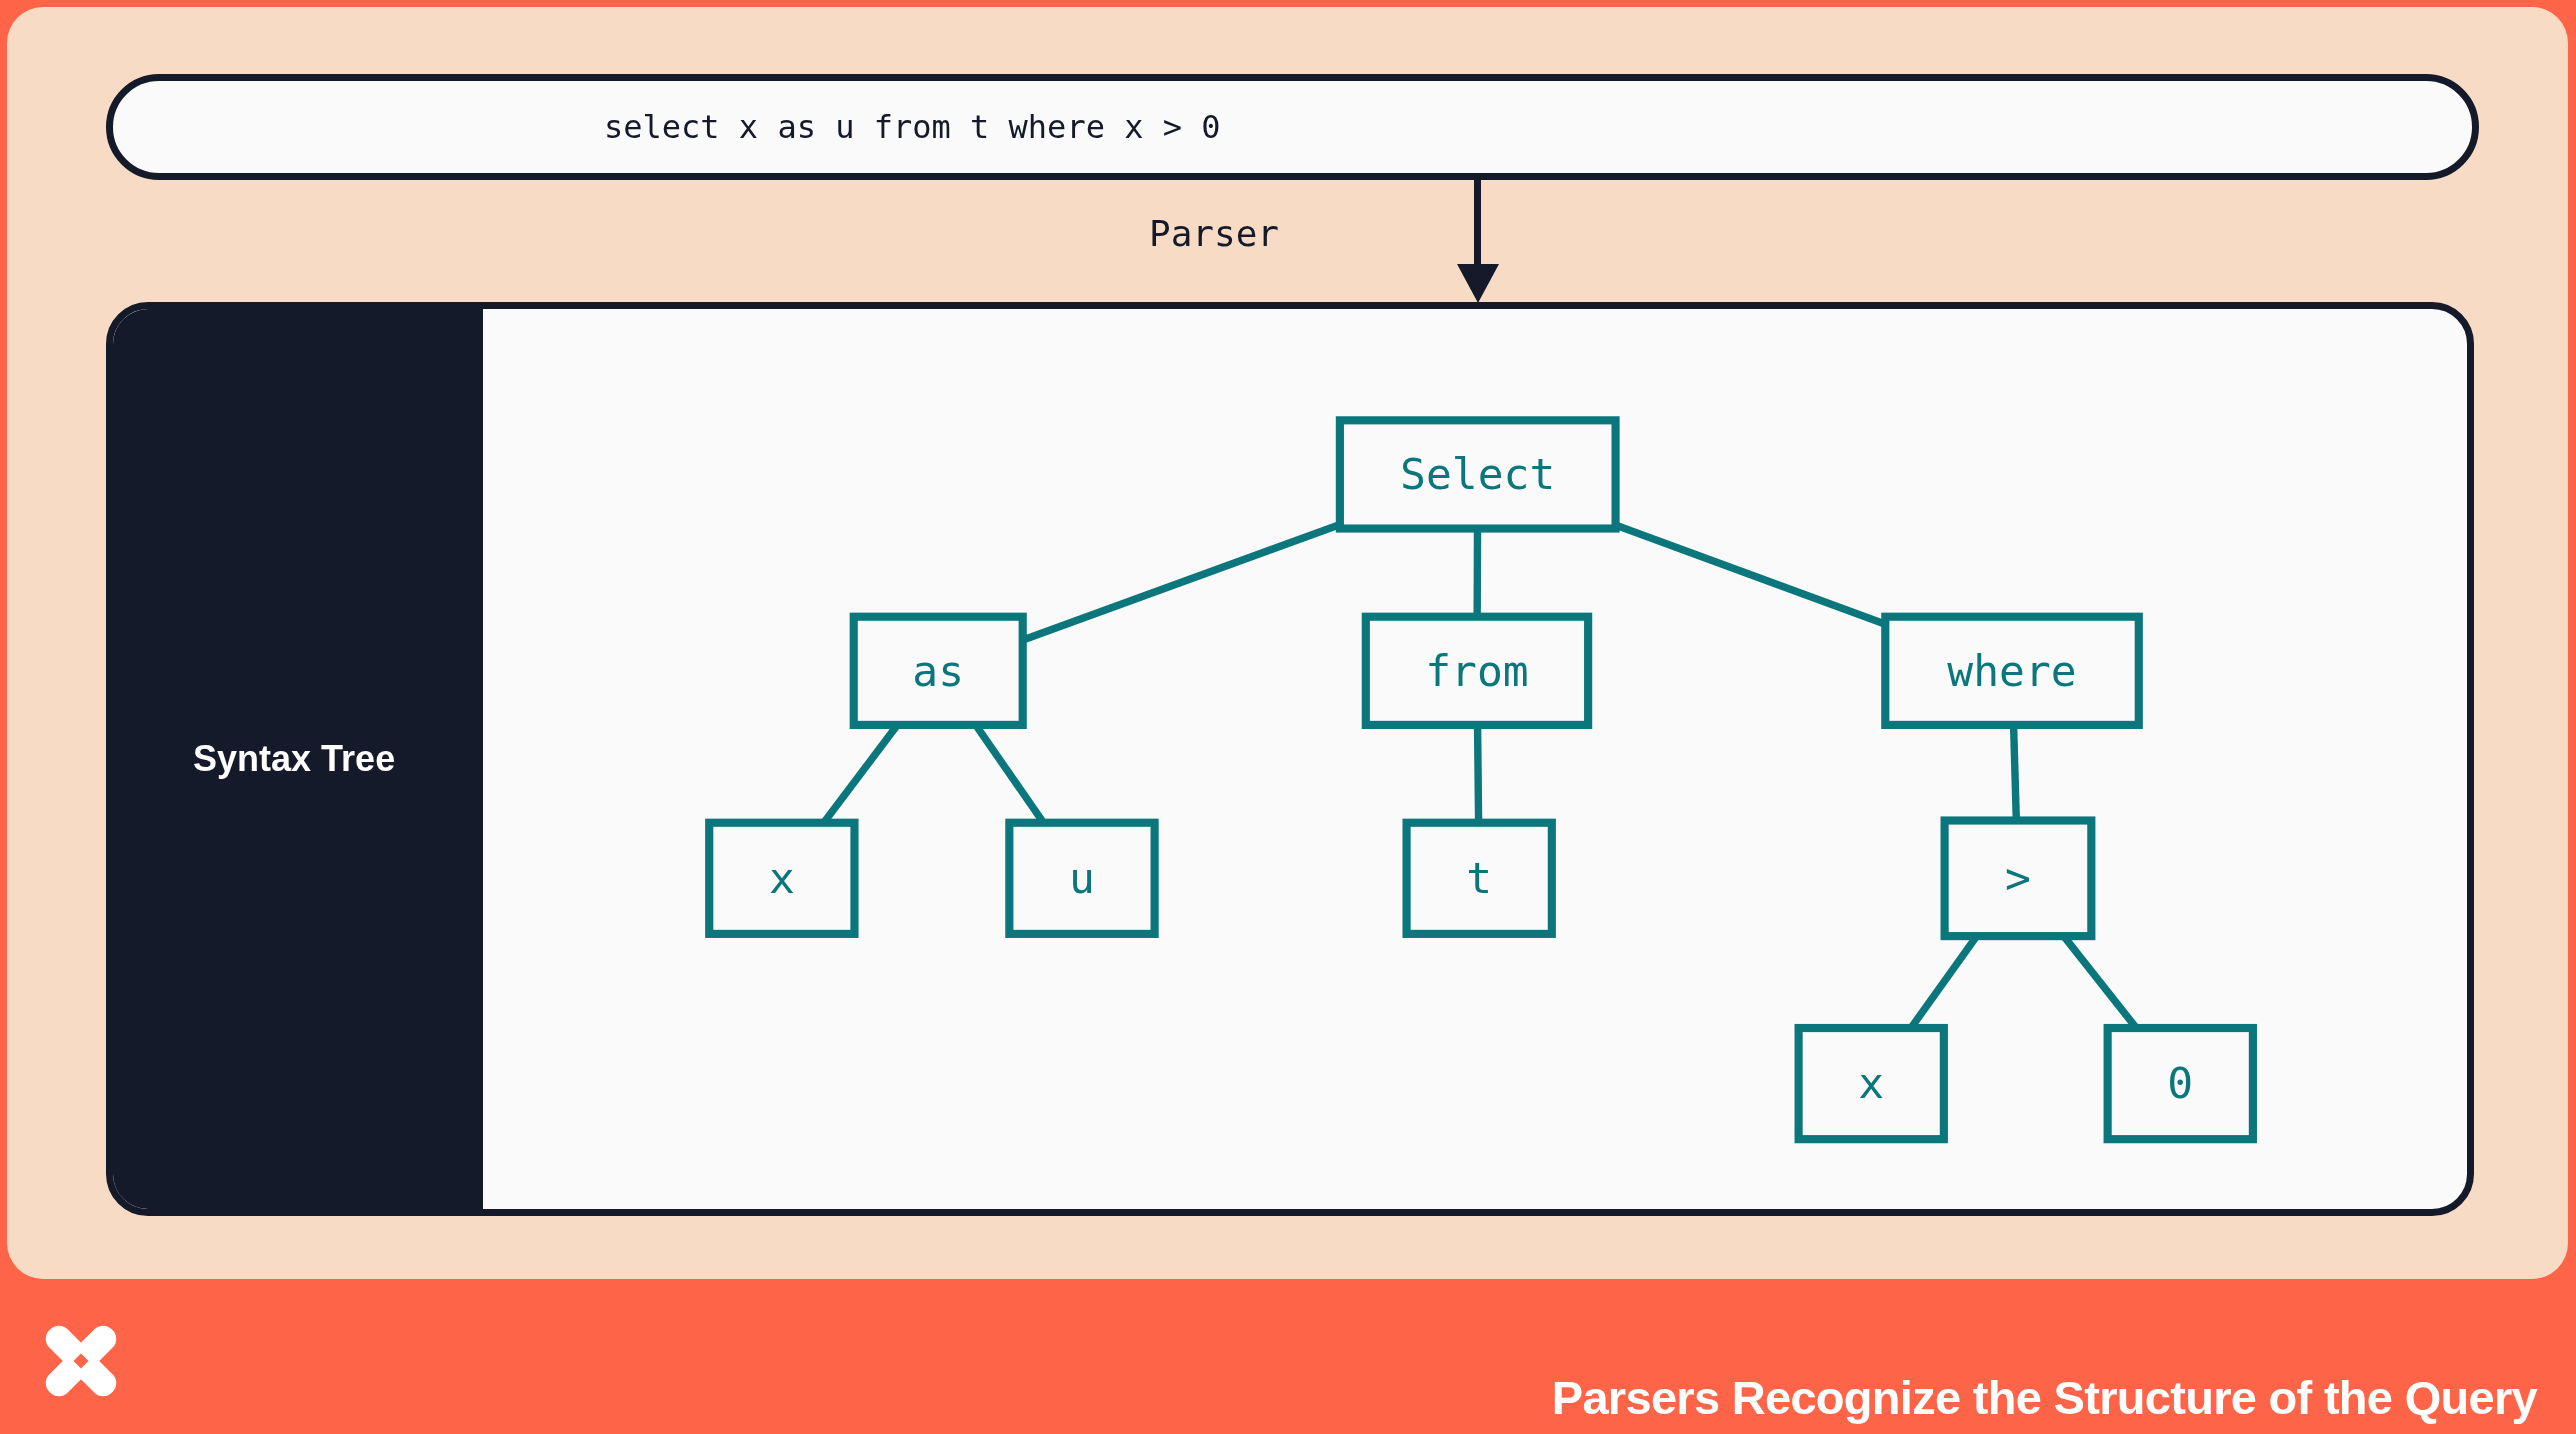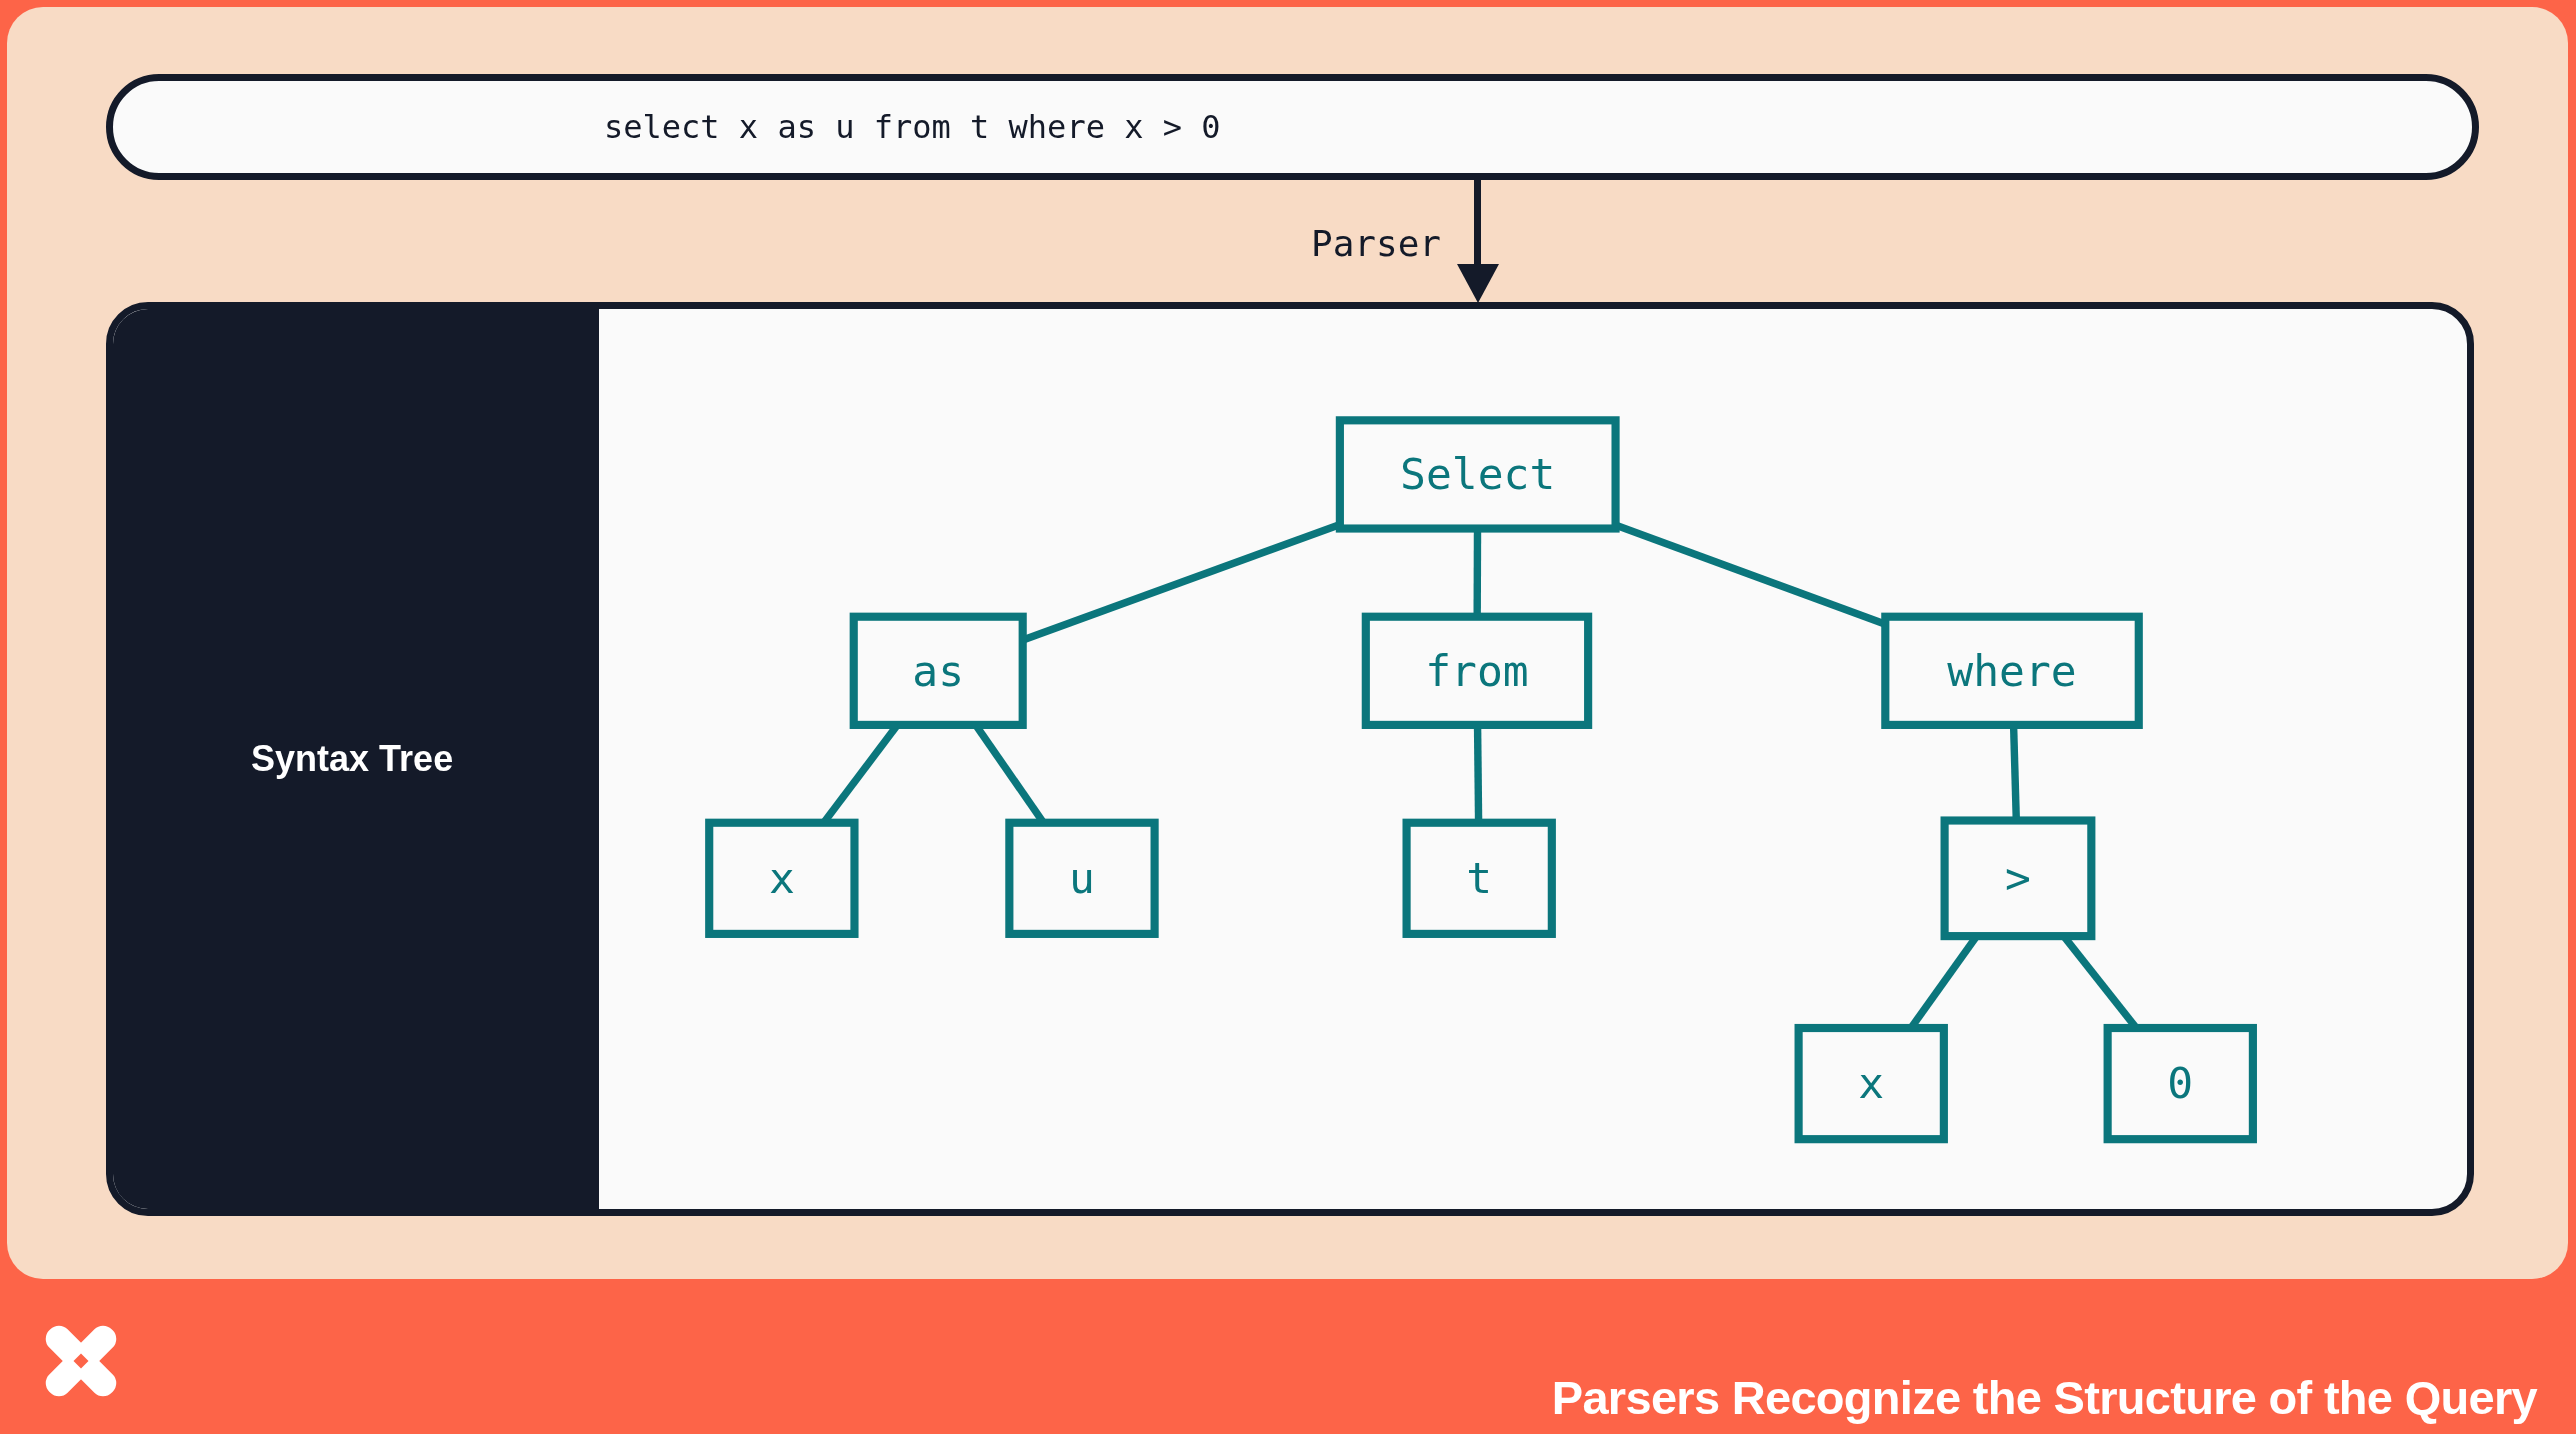--- a/index.html
+++ b/index.html
@@ -53,23 +53,23 @@
     left:491px; top:0; height:91px;
     display:flex; align-items:center;
     font-family:"DejaVu Sans Mono", monospace;
     font-size:32px;
     color:var(--navy);
     white-space:pre;
   }
   
   .parser-label{
     position:absolute;
-    left:1149px; top:222px;
+    left:1149px; top:212px;
     width:292px;
-    text-align:right;
+    text-align:left;
     font-family:"DejaVu Sans Mono", monospace;
     font-size:36px;
     line-height:44px;
     color:var(--navy);
   }
   .arrow-line{
     position:absolute;
     left:1474px; top:180px;
     width:7.4px; height:87px;
     background:var(--navy);
@@ -88,21 +88,21 @@
     left:106px; top:302px;
     width:2368px; height:914px;
     background:var(--offwhite);
     border:7.4px solid var(--navy);
     border-radius:42px;
     overflow:hidden;
   }
   .tree-panel .dark-seg{
     position:absolute;
     left:-7.4px; top:-7.4px; bottom:-7.4px;
-    width:493px;
+    width:377px;
     background:var(--navy);
     display:flex; align-items:center; justify-content:center;
   }
   .tree-panel .dark-seg span{
     color:#FFFFFF;
     font-size:36px;
     font-weight:bold;
   }
   
   #tree-svg{

